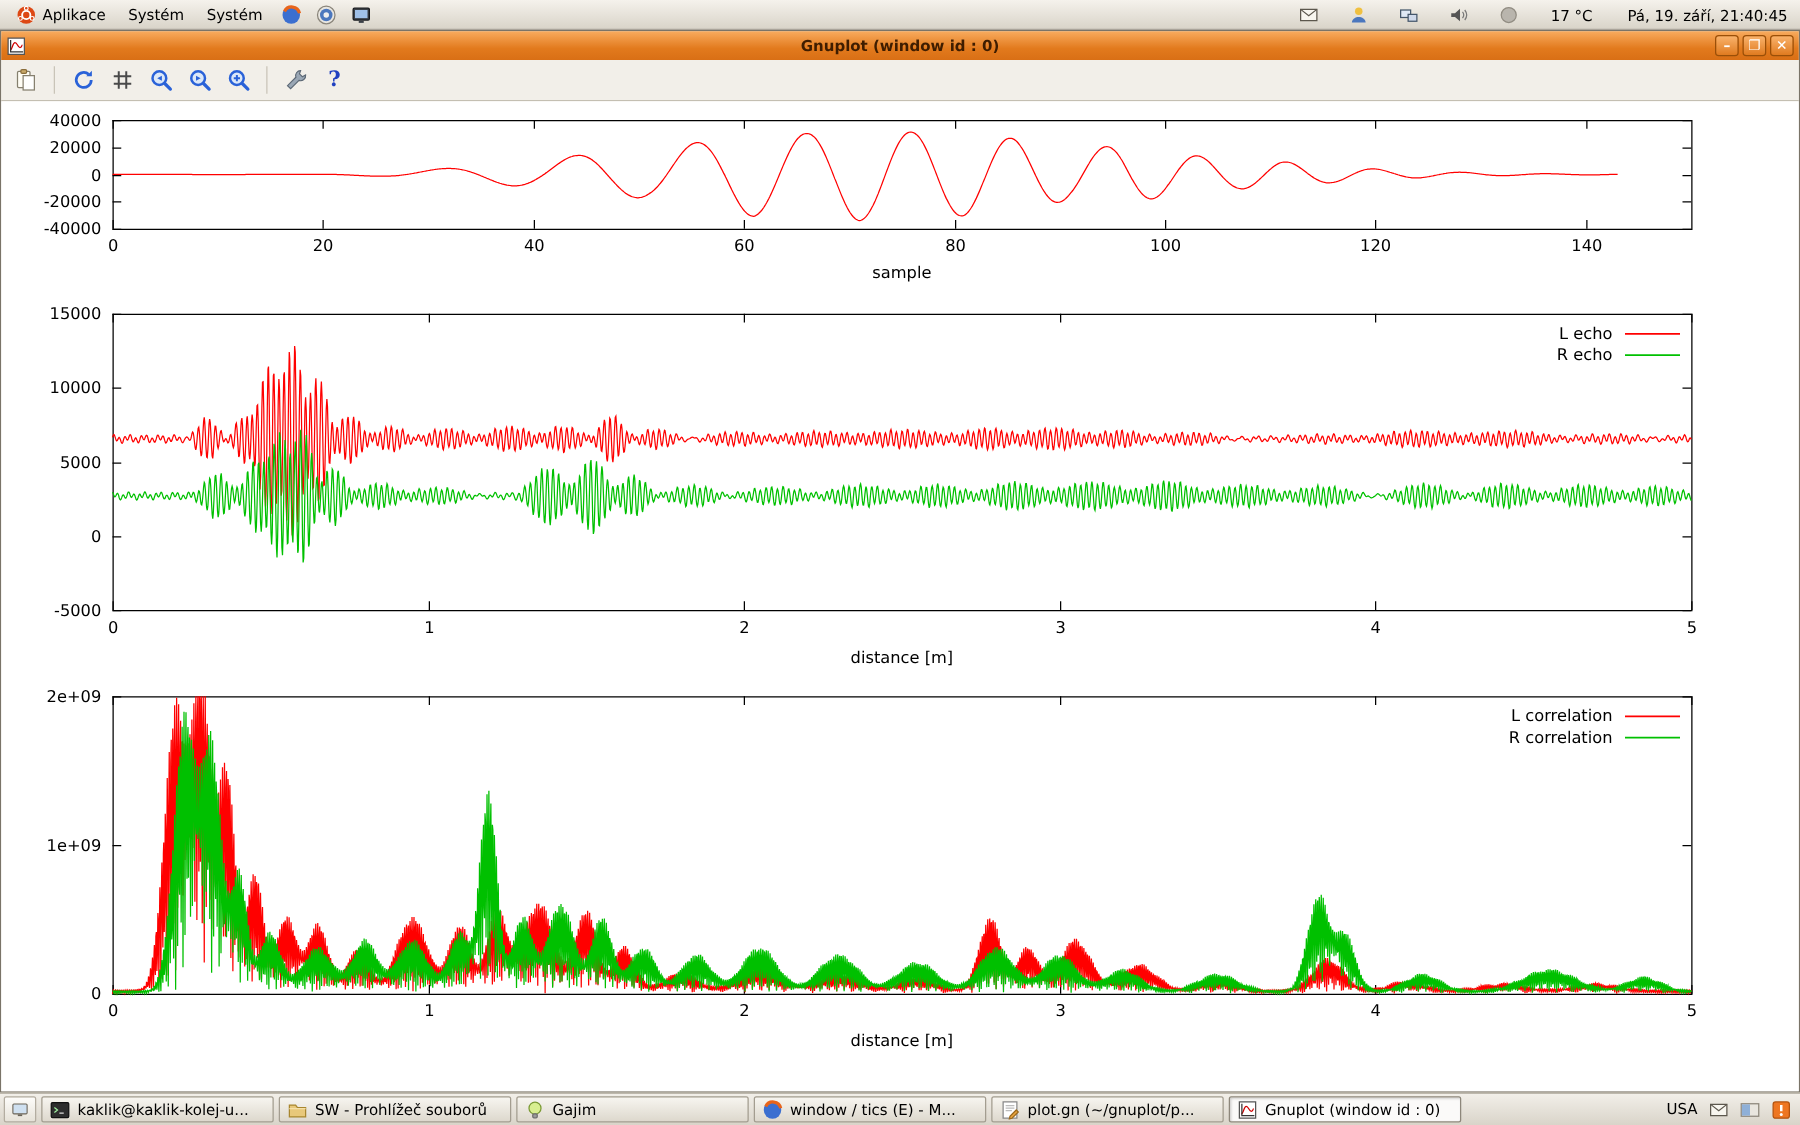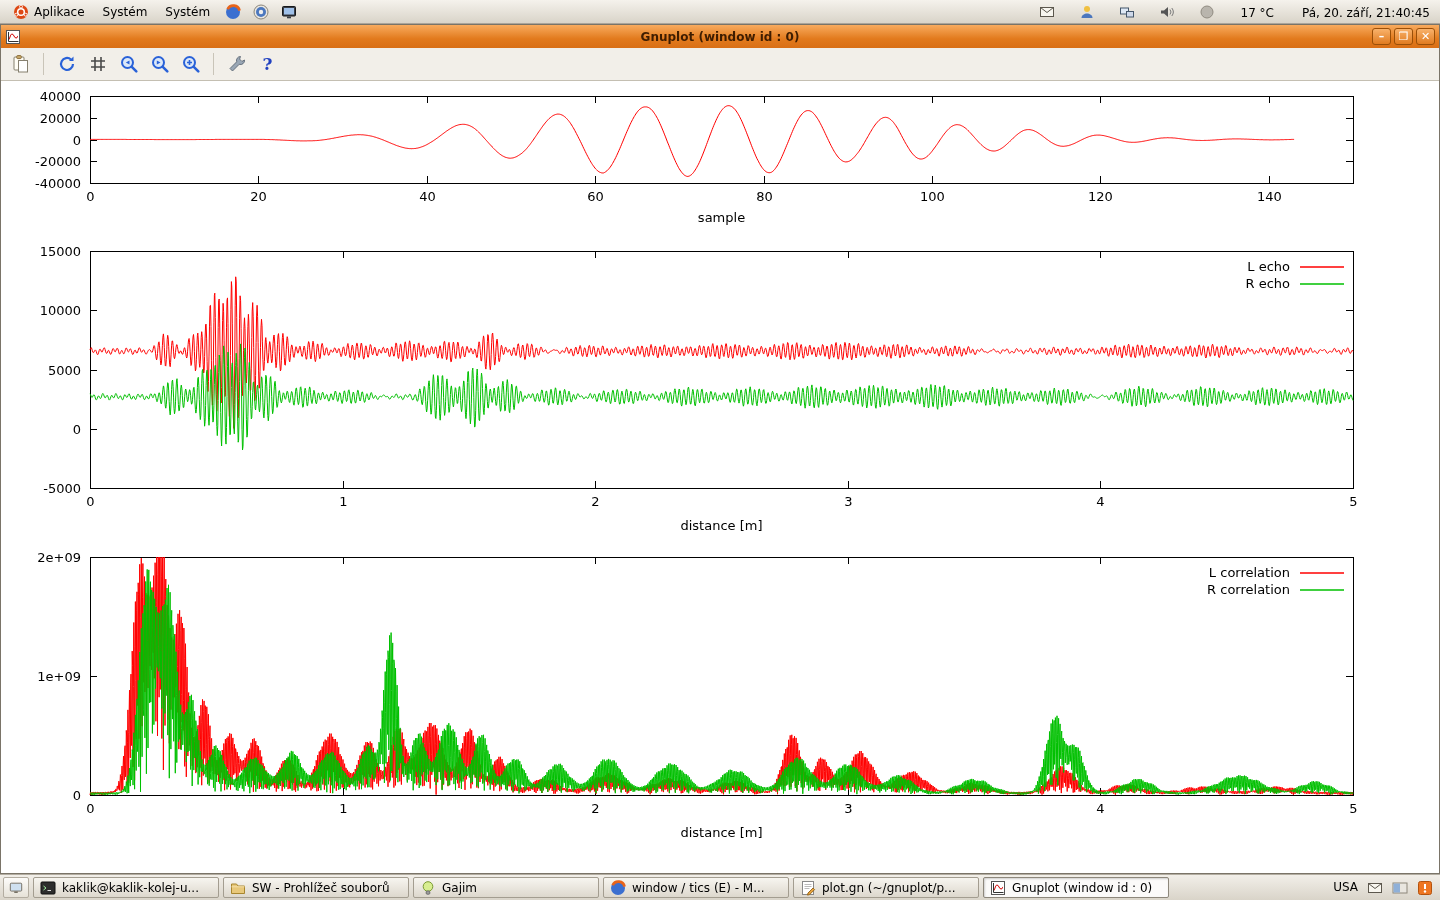--- a/index.html
+++ b/index.html
@@ -118,21 +118,21 @@
           <path d="M2 6.5h3l4-3.5v10l-4-3.5H2z" fill="#555"></path>
           <path d="M11 5.5a4 4 0 0 1 0 5M12.8 4a6.5 6.5 0 0 1 0 8" stroke="#7a7a7a" fill="none"></path>
         </svg>
     </span>
     <span class="icon16">
       <svg viewBox="0 0 16 16">
           <circle cx="8" cy="8" r="6" fill="#b9b5ad" stroke="#918c82"></circle>
         </svg>
     </span>
     <span class="panel-text">17 °C</span>
-    <span class="panel-text">Pá, 20. září, 21:40:45</span>
+    <span class="panel-text">Pá, 19. září, 21:40:45</span>
   </div>
 </div>
 
 <div class="gnuplot-window">
   <div class="titlebar">
     <span class="icon16">
       <svg viewBox="0 0 16 16">
           <rect x="1.5" y="1.5" width="13" height="13" fill="#fff" stroke="#555"></rect>
           <path d="M3 11c2 0 2-6 4-6s2 4 4 4 1-2 2-2" stroke="#d00000" fill="none"></path>
           <path d="M3.5 3v9.5h10" stroke="#333" fill="none"></path>

